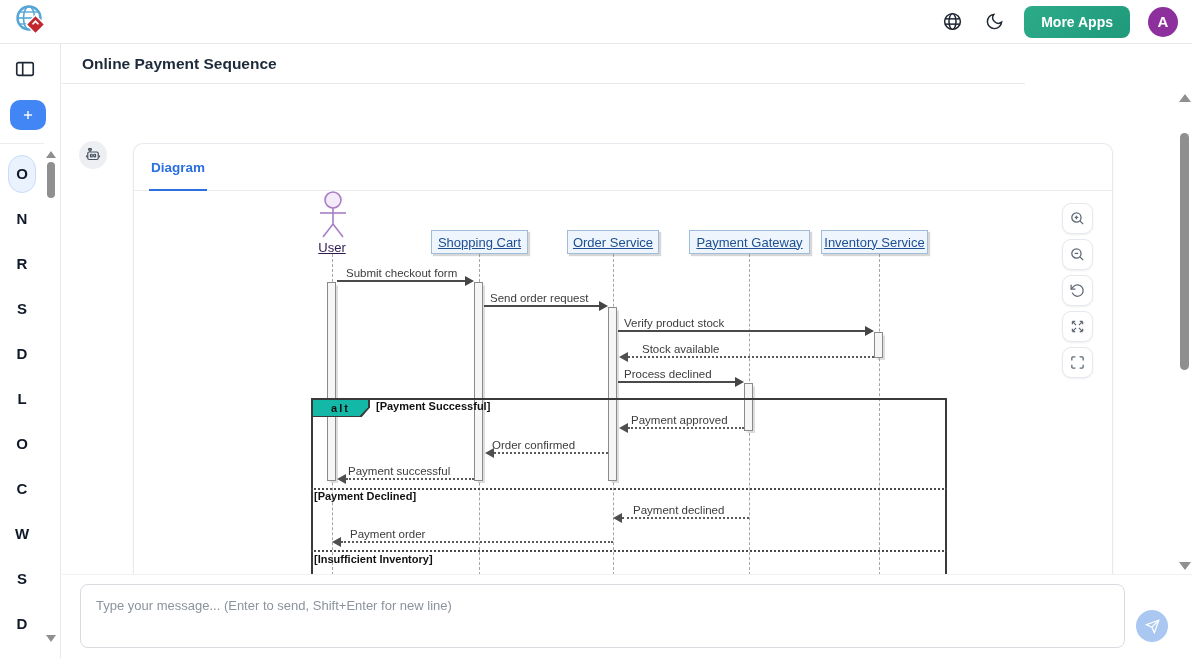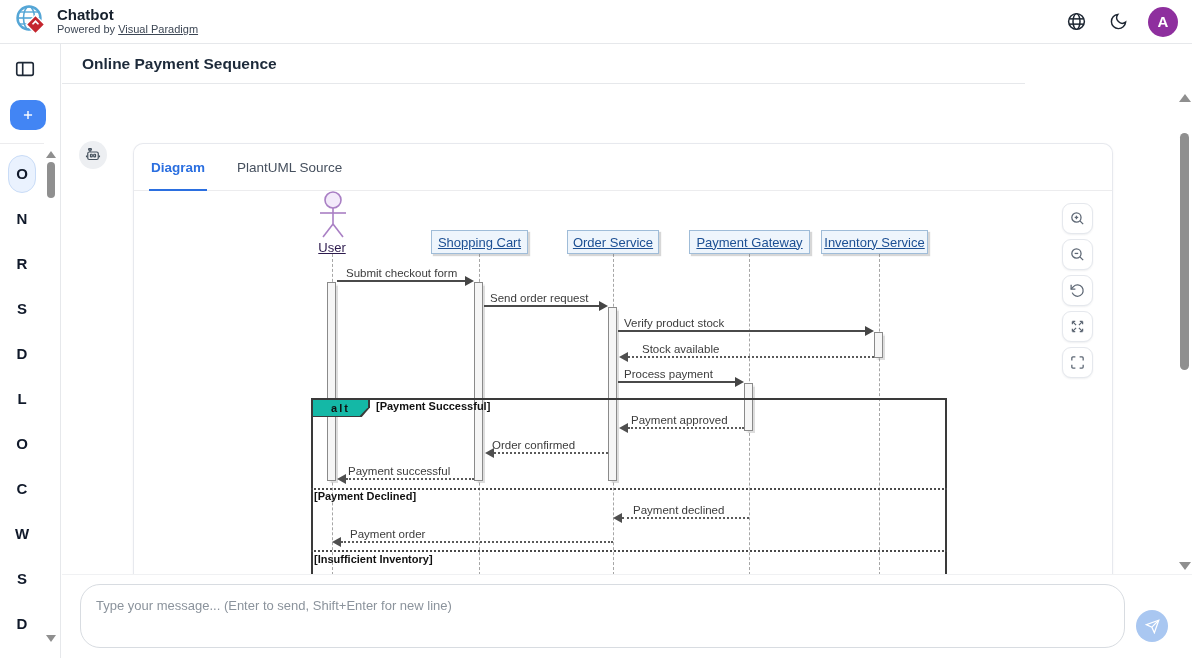--- a/index.html
+++ b/index.html
@@ -67,21 +67,21 @@
   .head-right{position:absolute;width:0;height:0;border-left:9px solid #454545;border-top:5px solid transparent;border-bottom:5px solid transparent}
   .head-left{position:absolute;width:0;height:0;border-right:9px solid #4f4f4f;border-top:5px solid transparent;border-bottom:5px solid transparent}
   .alt-frame{position:absolute;left:177px;top:207px;width:636px;height:200px;border:2px solid #3a3a3a;border-bottom:none}
   .alt-tag-outer{position:absolute;left:177px;top:207px;width:59px;height:19px;background:#3a3a3a;clip-path:polygon(0 0,100% 0,100% 50%,86% 100%,0 100%)}
   .alt-tag-inner{position:absolute;left:179px;top:209px;width:55px;height:16px;background:#14b8a6;clip-path:polygon(0 0,100% 0,100% 45%,85% 100%,0 100%);display:flex;align-items:center;justify-content:center;font-size:11px;font-weight:700;letter-spacing:2px;color:#111}
   .guard{position:absolute;font-size:11px;font-weight:700;color:#111;white-space:nowrap}
   .alt-divider{position:absolute;left:177px;width:636px;height:0;border-top:2px dotted #4a4a4a}
 
   
   #composer{position:absolute;left:62px;top:574px;width:1130px;height:84px;background:#fff;border-top:1px solid #f0f1f3}
-  .msg-input{position:absolute;left:18px;top:9px;width:1045px;height:64px;border:1px solid #d8dce1;border-radius:20px;padding:13px 15px;font-size:13px;color:#333;font-family:"Liberation Sans",sans-serif;resize:none;outline:none}
+  .msg-input{position:absolute;left:18px;top:9px;width:1045px;height:64px;border:1px solid #d8dce1;border-radius:8px;padding:13px 15px;font-size:13px;color:#333;font-family:"Liberation Sans",sans-serif;resize:none;outline:none}
   .msg-input::placeholder{color:#8b939c}
   .send-btn{position:absolute;left:1074px;top:35px;width:32px;height:32px;border-radius:50%;background:#a9c7f1;border:none;display:flex;align-items:center;justify-content:center;cursor:pointer}
 </style>
 </head>
 <body>
 
 <div id="header">
   <div class="brand">
     <span>
       <svg width="34" height="34" viewBox="0 0 34 34">
@@ -90,42 +90,36 @@
         <line x1="3.5" y1="15" x2="26.5" y2="15" stroke="#55a6d6" stroke-width="1.6"></line>
         <line x1="5.5" y1="9" x2="24.5" y2="9" stroke="#55a6d6" stroke-width="1.4"></line>
         <line x1="5.5" y1="21" x2="24.5" y2="21" stroke="#55a6d6" stroke-width="1.4"></line>
         <g transform="rotate(45 21.5 21.5)">
           <rect x="15" y="15" width="13" height="13" fill="#c4262e" stroke="#ffffff" stroke-width="1.4"></rect>
           <rect x="18.4" y="18.4" width="5" height="5" fill="#ffffff"></rect>
           <rect x="20" y="20" width="5.5" height="5.5" fill="#c4262e"></rect>
         </g>
       </svg>
     </span>
-    <div>
-      <div class="brand-title">Chatbot</div>
-      <div class="brand-sub">
-        <span>Powered by</span>
-        <a>Visual Paradigm</a>
-      </div>
-    </div>
   </div>
   <div class="header-right">
     <button class="icon-btn">
       <svg width="21" height="21" viewBox="0 0 24 24" fill="none" stroke="#1b2430" stroke-width="1.7">
         <circle cx="12" cy="12" r="9"></circle>
         <ellipse cx="12" cy="12" rx="4" ry="9"></ellipse>
         <line x1="3.5" y1="9" x2="20.5" y2="9"></line>
         <line x1="3.5" y1="15" x2="20.5" y2="15"></line>
       </svg>
     </button>
     <button class="icon-btn">
       <svg width="19" height="19" viewBox="0 0 24 24" fill="none" stroke="#1b2430" stroke-width="1.8">
         <path d="M21 12.8A9 9 0 1 1 11.2 3a7 7 0 0 0 9.8 9.8z"></path>
       </svg>
     </button>
+    <button class="more-apps">More Apps</button>
     <div class="avatar">A</div>
   </div>
 </div>
 
 <div id="sidebar">
   <button class="sb-toggle">
     <svg width="22" height="22" viewBox="0 0 24 24" fill="none" stroke="#1f2937" stroke-width="1.8">
       <rect x="3" y="5" width="18" height="14" rx="2"></rect>
       <line x1="9.5" y1="5" x2="9.5" y2="19"></line>
     </svg>
@@ -211,21 +205,20 @@
       <rect x="13" y="11" width="2.4" height="3.6" rx="0.6"></rect>
       <path d="M8 8V5.6"></path>
       <rect x="6.2" y="3.4" width="3.6" height="2.2" rx="0.5"></rect>
       <path d="M3.4 12.5v2.5M20.6 12.5v2.5"></path>
     </svg>
   </div>
 
   <div id="card">
     <div class="tabbar">
       <button class="tab active">Diagram</button>
-      <button class="tab inactive">PlantUML Source</button>
     </div>
 
     <div id="diagram">
 
       <div class="lifeline" style="left:198px"></div>
       <div class="lifeline" style="left:345px"></div>
       <div class="lifeline" style="left:479px"></div>
       <div class="lifeline" style="left:615px"></div>
       <div class="lifeline" style="left:745px"></div>
 
@@ -275,21 +268,21 @@
       <div class="head-right" style="left:465px;top:110px"></div>
 
       <div class="msg-label" style="left:490px;top:126px">Verify product stock</div>
       <div class="line-solid" style="left:484px;top:139px;width:248px"></div>
       <div class="head-right" style="left:731px;top:135px"></div>
 
       <div class="msg-label" style="left:508px;top:152px">Stock available</div>
       <div class="line-dotted" style="left:494px;top:165px;width:246px"></div>
       <div class="head-left" style="left:485px;top:161px"></div>
 
-      <div class="msg-label" style="left:490px;top:177px">Process payment</div>
+      <div class="msg-label" style="left:490px;top:177px">Process declined</div>
       <div class="line-solid" style="left:484px;top:190px;width:118px"></div>
       <div class="head-right" style="left:601px;top:186px"></div>
 
       <div class="msg-label" style="left:497px;top:223px">Payment approved</div>
       <div class="line-dotted" style="left:494px;top:236px;width:116px"></div>
       <div class="head-left" style="left:485px;top:232px"></div>
 
       <div class="msg-label" style="left:358px;top:248px">Order confirmed</div>
       <div class="line-dotted" style="left:360px;top:261px;width:114px"></div>
       <div class="head-left" style="left:351px;top:257px"></div>

